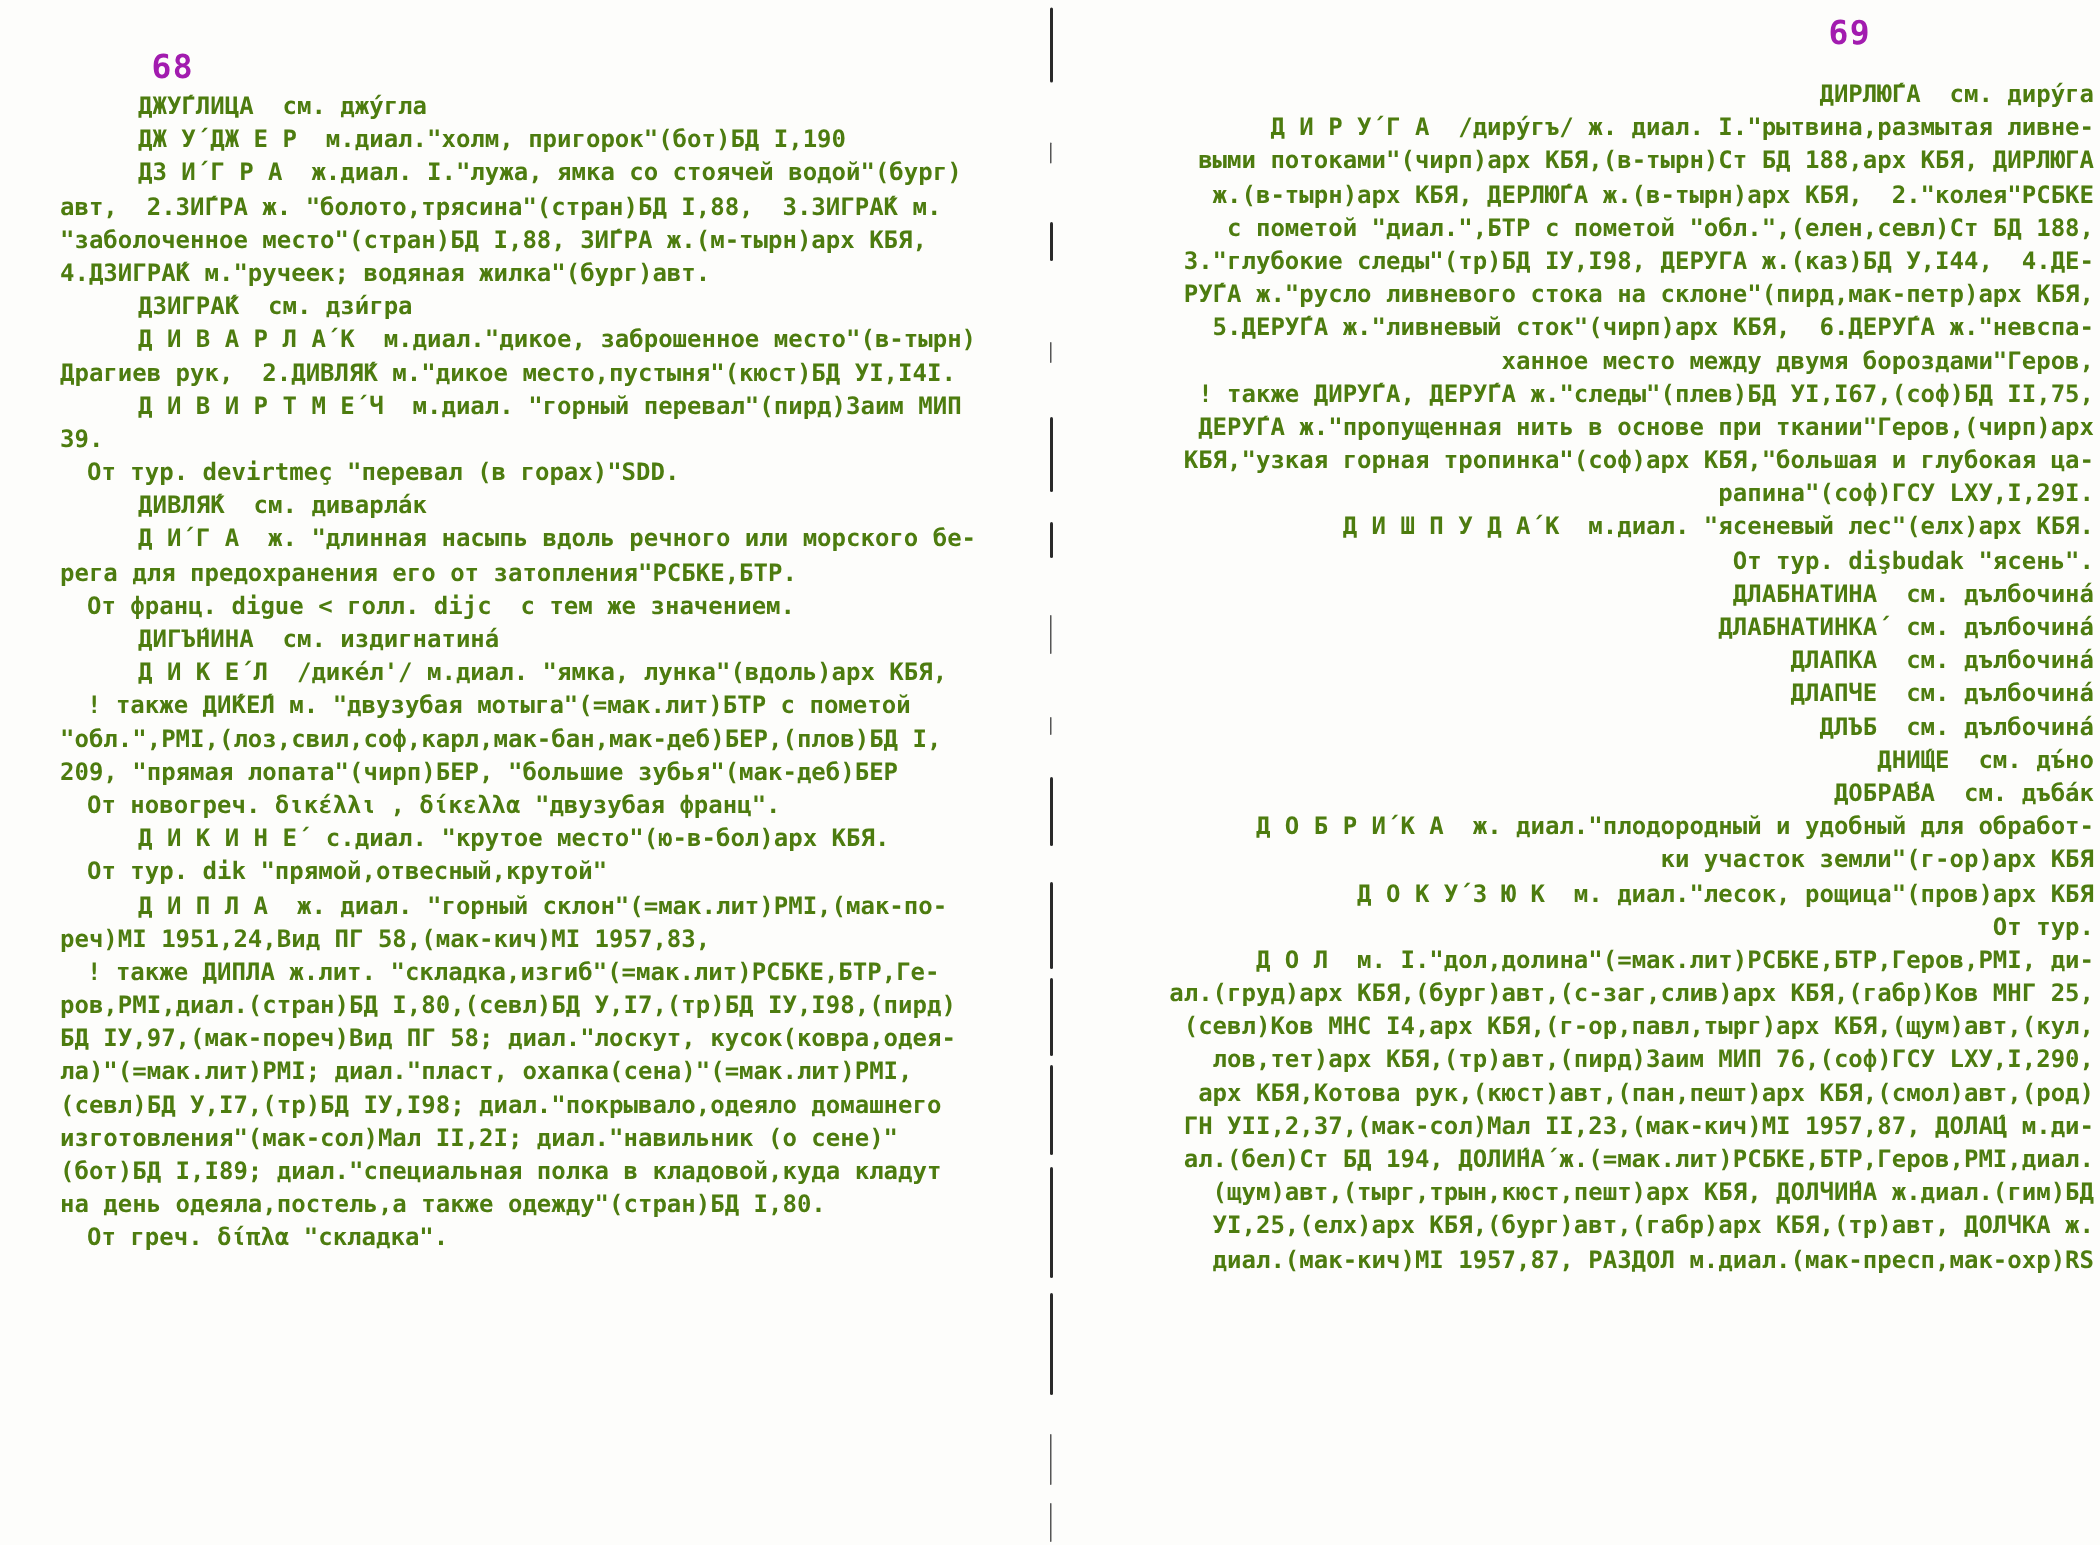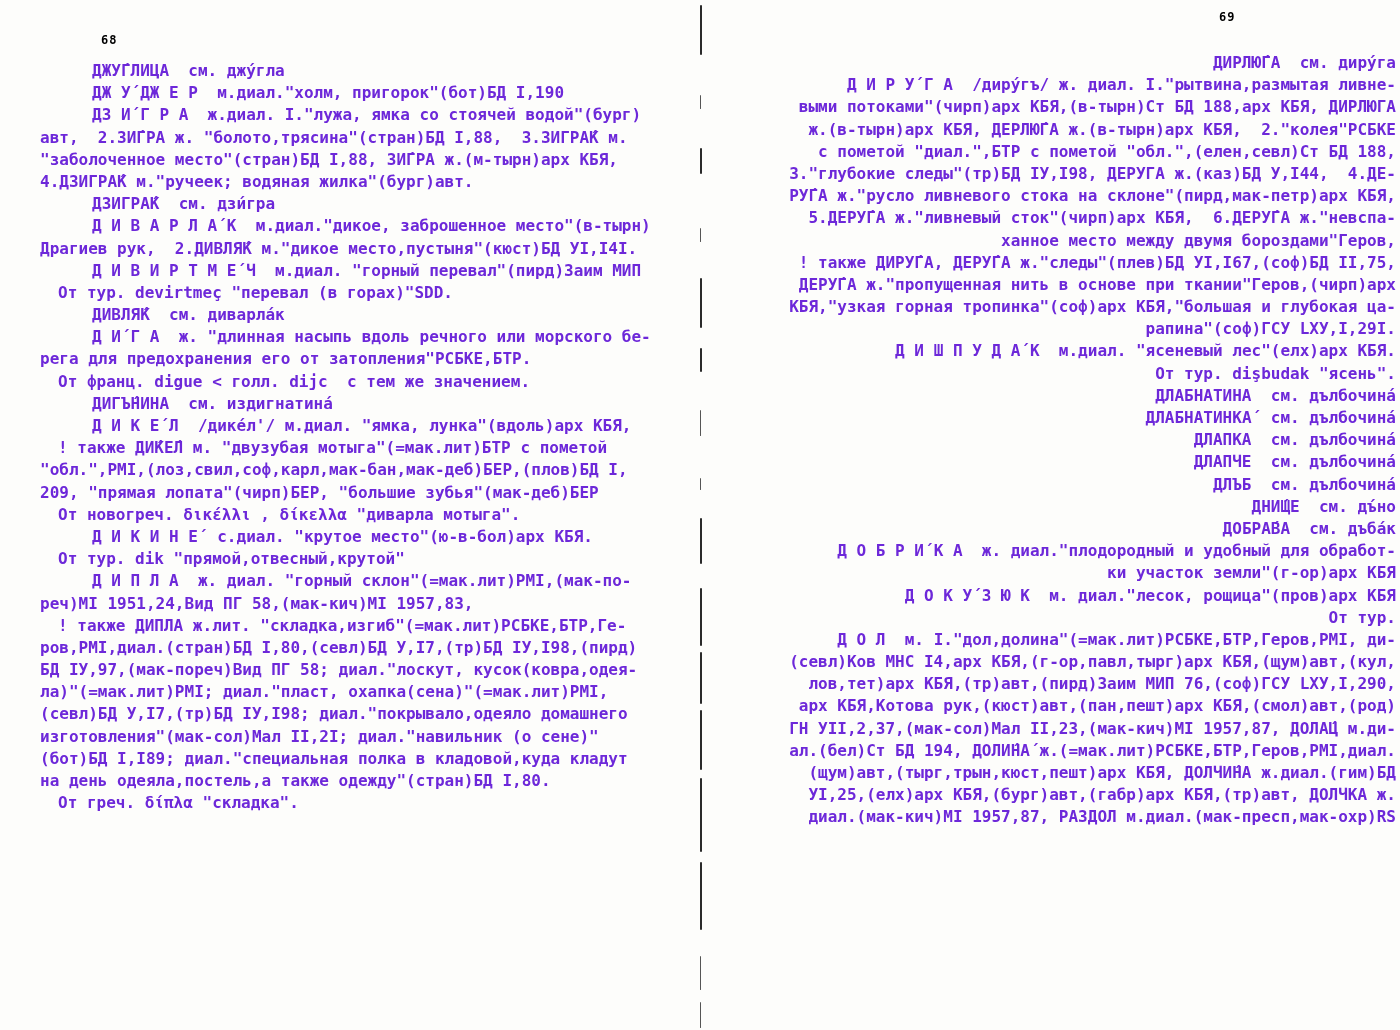--- a/index.html
+++ b/index.html
@@ -7,37 +7,37 @@
     width: 1400px; height: 1030px;
     background: #fdfdfb;
     position: relative;
     overflow: hidden;
     font-family: "DejaVu Sans Mono", "Liberation Mono", monospace;
   }
   .scan-page { position: absolute; top: 0; bottom: 0; }
   .col {
     position: absolute;
     width: 652px;
-    color: #6d28d9;
+    color: #4d7c0f;
     font-size: 16px;
     font-weight: bold;
     line-height: 22.2px;
     letter-spacing: 0;
   }
   #left-col  { left: 40px;  top: 60px; }
   #right-col { left: 744px; top: 52px; text-align: right; }
   .ln { white-space: pre; height: 22.2px; }
   .i0 { padding-left: 0; }
   .i1 { padding-left: 18px; }
   .i2 { padding-left: 52px; }
   .pagenum {
     position: absolute;
-    font-size: 12px;
+    font-size: 22px;
     font-weight: bold;
-    color: #000000;
+    color: #a21caf;
     letter-spacing: 1px;
   }
   #pn-left  { left: 101px;  top: 33px; }
   #pn-right { left: 1219px; top: 10px; }
   
   .gutter-seg {
     position: absolute;
     left: 700px;
     width: 2px;
     background: #2a2a2a;
@@ -54,31 +54,32 @@
       <div class="ln i2">ДЖУ́ГЛИЦА  см. джу́гла</div>
       <div class="ln i2">ДЖ У́ ДЖ Е Р  м.диал."холм, пригорок"(бот)БД I,190</div>
       <div class="ln i2">ДЗ И́ Г Р А  ж.диал. I."лужа, ямка со стоячей водой"(бург)</div>
       <div class="ln i0">авт,  2.ЗИ́ГРА ж. "болото,трясина"(стран)БД I,88,  3.ЗИГРА́К м.</div>
       <div class="ln i0">"заболоченное место"(стран)БД I,88, ЗИ́ГРА ж.(м-тырн)арх КБЯ,</div>
       <div class="ln i0">4.ДЗИГРА́К м."ручеек; водяная жилка"(бург)авт.</div>
       <div class="ln i2">ДЗИГРА́К  см. дзи́гра</div>
       <div class="ln i2">Д И В А Р Л А́ К  м.диал."дикое, заброшенное место"(в-тырн)</div>
       <div class="ln i0">Драгиев рук,  2.ДИВЛЯ́К м."дикое место,пустыня"(кюст)БД УI,I4I.</div>
       <div class="ln i2">Д И В И Р Т М Е́ Ч  м.диал. "горный перевал"(пирд)Заим МИП</div>
+      <div class="ln i0">39.</div>
       <div class="ln i1">От тур. devirtmeç "перевал (в горах)"SDD.</div>
       <div class="ln i2">ДИВЛЯ́К  см. диварла́к</div>
       <div class="ln i2">Д И́ Г А  ж. "длинная насыпь вдоль речного или морского бе-</div>
       <div class="ln i0">рега для предохранения его от затопления"РСБКЕ,БТР.</div>
       <div class="ln i1">От франц. digue &lt; голл. dijc  с тем же значением.</div>
       <div class="ln i2">ДИГЪ́НИНА  см. издигнатина́</div>
       <div class="ln i2">Д И К Е́ Л  /дике́л'/ м.диал. "ямка, лунка"(вдоль)арх КБЯ,</div>
       <div class="ln i1">! также ДИ́КЕ́Л м. "двузубая мотыга"(=мак.лит)БТР с пометой</div>
       <div class="ln i0">"обл.",РМI,(лоз,свил,соф,карл,мак-бан,мак-деб)БЕР,(плов)БД I,</div>
       <div class="ln i0">209, "прямая лопата"(чирп)БЕР, "большие зубья"(мак-деб)БЕР</div>
-      <div class="ln i1">От новогреч. δικέλλι , δίκελλα "диварла мотыга".</div>
+      <div class="ln i1">От новогреч. δικέλλι , δίκελλα "двузубая франц".</div>
       <div class="ln i2">Д И К И Н Е́  с.диал. "крутое место"(ю-в-бол)арх КБЯ.</div>
       <div class="ln i1">От тур. dik "прямой,отвесный,крутой"</div>
       <div class="ln i2">Д И П Л А  ж. диал. "горный склон"(=мак.лит)РМI,(мак-по-</div>
       <div class="ln i0">реч)МI 1951,24,Вид ПГ 58,(мак-кич)МI 1957,83,</div>
       <div class="ln i1">! также ДИПЛА ж.лит. "складка,изгиб"(=мак.лит)РСБКЕ,БТР,Ге-</div>
       <div class="ln i0">ров,РМI,диал.(стран)БД I,80,(севл)БД У,I7,(тр)БД IУ,I98,(пирд)</div>
       <div class="ln i0">БД IУ,97,(мак-пореч)Вид ПГ 58; диал."лоскут, кусок(ковра,одея-</div>
       <div class="ln i0">ла)"(=мак.лит)РМI; диал."пласт, охапка(сена)"(=мак.лит)РМI,</div>
       <div class="ln i0">(севл)БД У,I7,(тр)БД IУ,I98; диал."покрывало,одеяло домашнего</div>
       <div class="ln i0">изготовления"(мак-сол)Мал II,2I; диал."навильник (о сене)"</div>
@@ -111,20 +112,21 @@
       <div class="ln i2">ДЛАПКА  см. дълбочина́</div>
       <div class="ln i2">ДЛАПЧЕ  см. дълбочина́</div>
       <div class="ln i2">ДЛЪБ  см. дълбочина́</div>
       <div class="ln i2">ДНИ́ЩЕ  см. дъ́но</div>
       <div class="ln i2">ДОБРА́ВА  см. дъба́к</div>
       <div class="ln i2">Д О Б Р И́ К А  ж. диал."плодородный и удобный для обработ-</div>
       <div class="ln i0">ки участок земли"(г-ор)арх КБЯ</div>
       <div class="ln i2">Д О К У́ З Ю К  м. диал."лесок, рощица"(пров)арх КБЯ</div>
       <div class="ln i1">От тур.</div>
       <div class="ln i2">Д О Л  м. I."дол,долина"(=мак.лит)РСБКЕ,БТР,Геров,РМI, ди-</div>
+      <div class="ln i0">ал.(груд)арх КБЯ,(бург)авт,(с-заг,слив)арх КБЯ,(габр)Ков МНГ 25,</div>
       <div class="ln i0">(севл)Ков МНС I4,арх КБЯ,(г-ор,павл,тырг)арх КБЯ,(щум)авт,(кул,</div>
       <div class="ln i0">лов,тет)арх КБЯ,(тр)авт,(пирд)Заим МИП 76,(соф)ГСУ LXУ,I,290,</div>
       <div class="ln i0">арх КБЯ,Котова рук,(кюст)авт,(пан,пешт)арх КБЯ,(смол)авт,(род)</div>
       <div class="ln i0">ГН УII,2,37,(мак-сол)Мал II,23,(мак-кич)МI 1957,87, ДОЛА́Ц м.ди-</div>
       <div class="ln i0">ал.(бел)Ст БД 194, ДОЛИ́НА́ ж.(=мак.лит)РСБКЕ,БТР,Геров,РМI,диал.</div>
       <div class="ln i0">(щум)авт,(тырг,трын,кюст,пешт)арх КБЯ, ДОЛЧИ́НА ж.диал.(гим)БД</div>
       <div class="ln i0">УI,25,(елх)арх КБЯ,(бург)авт,(габр)арх КБЯ,(тр)авт, ДОЛЧКА ж.</div>
       <div class="ln i0">диал.(мак-кич)МI 1957,87, РАЗДОЛ м.диал.(мак-пресп,мак-охр)RS</div>
     </div>
 </div>

